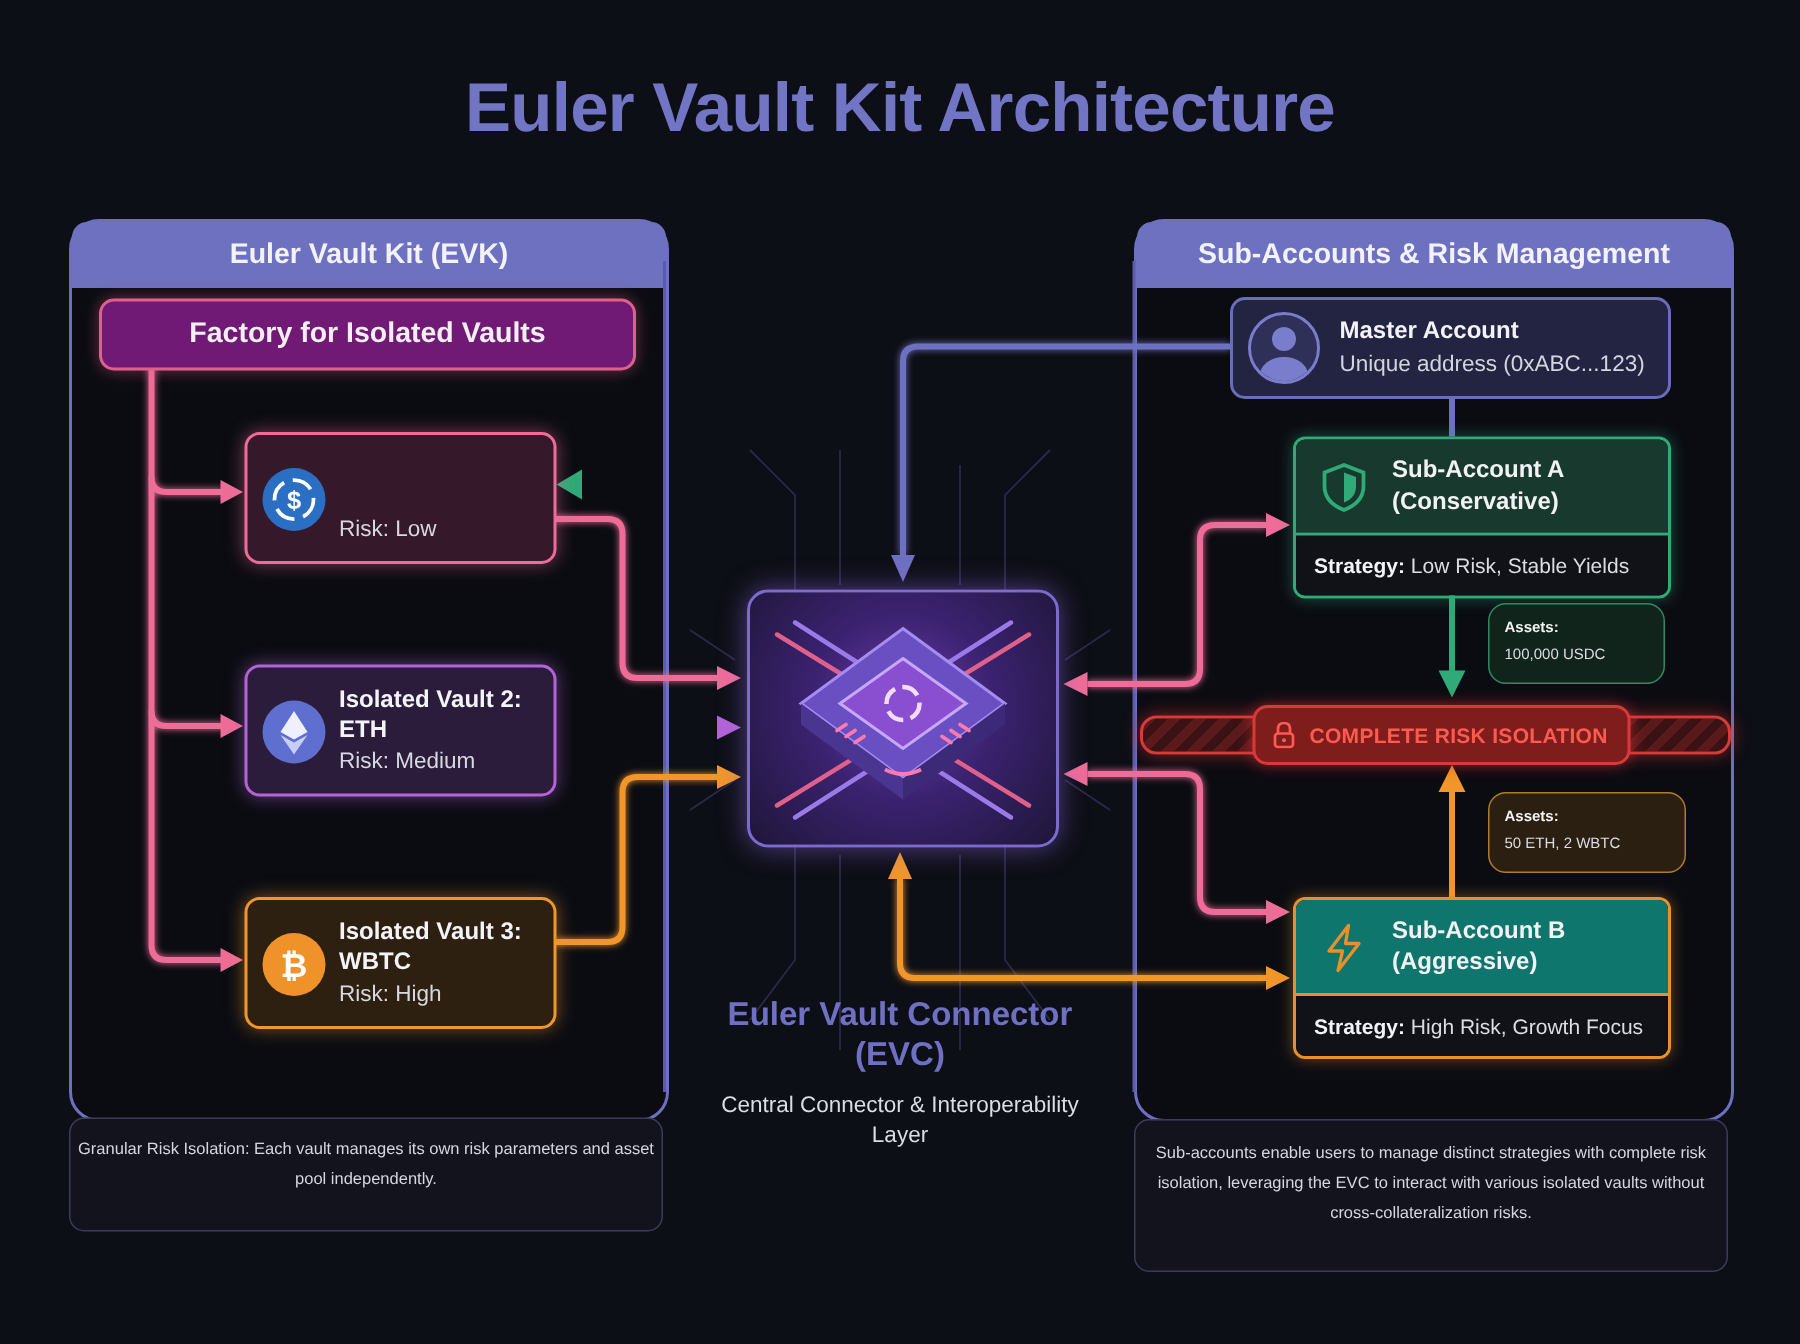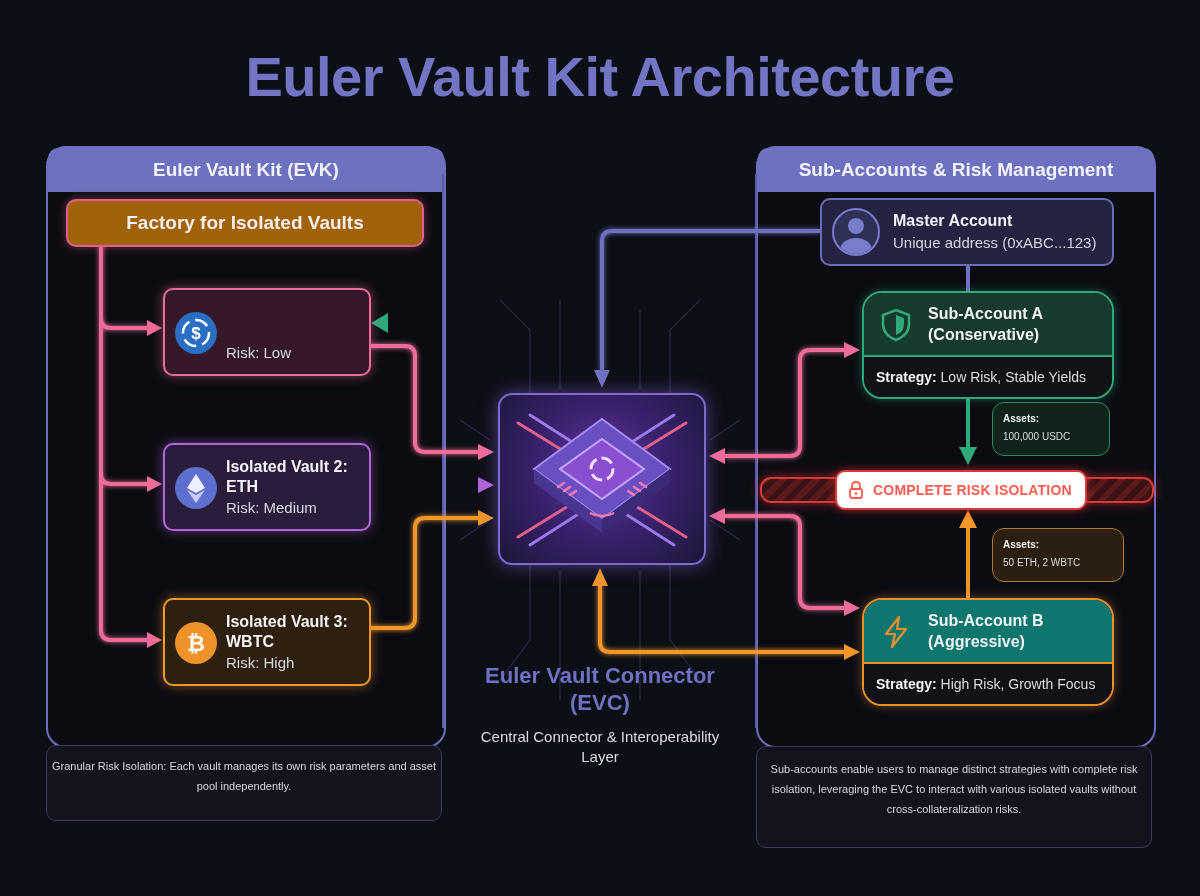--- a/index.html
+++ b/index.html
@@ -1,58 +1,58 @@
 <!DOCTYPE html>
 <html><head>
 <meta charset="utf-8">
 <style>
   html,body{margin:0;padding:0;}
   body{width:1200px;height:896px;background:#0d0f16;position:relative;overflow:hidden;font-family:"Liberation Sans","DejaVu Sans",sans-serif;color:#e8e8f0;}
   .abs{position:absolute;}
-  #title{left:0;top:44px;width:1200px;text-align:center;font-size:56px;font-weight:bold;color:#7274c4;letter-spacing:-0.5px;}
+  #title{left:0;top:44px;width:1200px;text-align:center;font-size:46px;font-weight:bold;color:#7274c4;letter-spacing:-0.5px;}
   .panel{border:2px solid #6e6fbf;border-radius:20px;background:#0b0c12;margin-top:16px;}
   .panel-head{background:#6e70c0;border-radius:10px 10px 0 0;height:44px;line-height:44px;text-align:center;font-size:19px;font-weight:bold;color:#f2f2fa;}
   #left-panel{left:46px;top:130px;width:396px;height:598px;}
   #right-panel{left:756px;top:130px;width:396px;height:598px;}
-  .factory{left:66px;top:199px;width:354px;height:44px;border:2px solid #e0608c;border-radius:10px;background:#a16207;box-shadow:0 0 10px rgba(230,90,140,0.45);text-align:center;line-height:44px;font-size:19px;font-weight:bold;color:#f4eef2;}
+  .factory{left:66px;top:199px;width:354px;height:44px;border:2px solid #e0608c;border-radius:10px;background:#701a75;box-shadow:0 0 10px rgba(230,90,140,0.45);text-align:center;line-height:44px;font-size:19px;font-weight:bold;color:#f4eef2;}
   .vault{width:204px;height:84px;border-radius:10px;border:2px solid;}
   .vault .ic{position:absolute;left:10px;top:22px;width:42px;height:42px;border-radius:50%;}
   .vault .t1{position:absolute;left:61px;top:12px;font-size:16px;font-weight:bold;color:#f4f4f8;line-height:20px;}
   .vault .t3{position:absolute;left:61px;top:54px;font-size:15px;color:#d8d8e0;}
   #vault1{left:163px;top:288px;border-color:#ee6c98;background:#35192a;box-shadow:0 0 12px rgba(238,108,152,0.5);}
   #vault2{left:163px;top:443px;border-color:#b463d8;background:#2c1c3c;box-shadow:0 0 12px rgba(180,99,216,0.5);}
   #vault3{left:163px;top:598px;border-color:#f0962a;background:#2e2010;box-shadow:0 0 12px rgba(240,150,42,0.5);}
   .note{border:1px solid #3b3c58;border-radius:10px;background:#12131c;text-align:center;font-size:11px;line-height:20px;color:#d6d6de;}
   #left-note{left:46px;top:745px;width:396px;height:76px;padding-top:10px;box-sizing:border-box;}
   #right-note{left:756px;top:746px;width:396px;height:102px;padding-top:12px;box-sizing:border-box;}
   #evc-box{left:498px;top:393px;width:204px;height:168px;border:2px solid #7c6ad0;border-radius:14px;background:radial-gradient(circle at 50% 45%,#6a3aa8 0%,#3b2270 45%,#1e1638 100%);box-shadow:0 0 18px rgba(140,100,230,0.55);overflow:hidden;}
   #evc-title{left:480px;top:662px;width:240px;text-align:center;font-size:22px;font-weight:bold;color:#6f70c2;line-height:27px;}
   #evc-sub{left:480px;top:727px;width:240px;text-align:center;font-size:15px;color:#dcdce4;line-height:20px;}
   .master{left:820px;top:198px;width:290px;height:64px;border:2px solid #6b6cba;border-radius:10px;background:#232442;}
   .master .av{position:absolute;left:10px;top:8px;width:44px;height:44px;border-radius:50%;border:2px solid #7a7ccc;overflow:hidden;background:#2e3058;}
   .master .n{position:absolute;left:71px;top:12px;font-size:16px;font-weight:bold;color:#f2f2f8;}
   .master .a{position:absolute;left:71px;top:34px;font-size:15px;color:#d4d4e0;}
-  .sub{width:248px;height:104px;border:2px solid;border-radius:20px;overflow:hidden;}
+  .sub{width:248px;height:104px;border:2px solid;border-radius:8px;overflow:hidden;}
   .sub .top{position:absolute;left:0;top:0;width:100%;height:62px;}
   .sub .bot{position:absolute;left:0;top:62px;width:100%;height:42px;border-top:2px solid;background:#111218;font-size:14px;line-height:40px;padding-left:12px;box-sizing:border-box;color:#dcdce4;}
   .sub .bot b{color:#f2f2f8;}
   .sub .name{position:absolute;left:64px;top:10px;font-size:16px;font-weight:bold;line-height:21px;color:#f2f2f4;}
   .sub .icn{position:absolute;left:14px;top:14px;width:36px;height:36px;}
   #subA{left:862px;top:291px;border-color:#2faa78;box-shadow:0 0 10px rgba(47,170,120,0.45);}
   #subA .top{background:#183a2e;}
   #subA .bot{border-color:#2faa78;}
   #subB{left:862px;top:598px;border-color:#e8902c;box-shadow:0 0 10px rgba(232,144,44,0.45);}
   #subB .top{background:#0f766e;}
   #subB .bot{border-color:#e8902c;}
   .assets{border:1px solid;border-radius:12px;font-size:10px;line-height:18px;padding:7px 0 0 10px;box-sizing:border-box;}
   .assets b{color:#f2f2f4;}
   #assetsA{left:992px;top:402px;width:118px;height:54px;border-color:#2f8a62;background:#10241c;color:#dcdce4;}
   #assetsB{left:992px;top:528px;width:132px;height:54px;border-color:#b07b2c;background:#2a1f10;color:#dcdce4;}
   #iso-bar{left:760px;top:477px;width:390px;height:22px;border:2px solid #d83a3a;border-radius:11px;background:repeating-linear-gradient(135deg,#5a1a1c 0 6px,#3a1214 6px 12px);box-shadow:0 0 12px rgba(220,50,50,0.6);}
-  #iso-badge{left:835px;top:470px;width:248px;height:36px;border:2px solid #d83a3a;border-radius:10px;background:#ffffff;box-shadow:0 0 10px rgba(220,50,50,0.6);}
+  #iso-badge{left:835px;top:470px;width:248px;height:36px;border:2px solid #d83a3a;border-radius:10px;background:#7f1d1d;box-shadow:0 0 10px rgba(220,50,50,0.6);}
   #iso-badge .lbl{position:absolute;left:36px;top:0;line-height:36px;font-size:14px;font-weight:bold;color:#ff5a50;letter-spacing:0.2px;}
   #iso-badge .lock{position:absolute;left:10px;top:9px;width:18px;height:18px;}
   svg.wires{position:absolute;left:0;top:0;width:1200px;height:896px;pointer-events:none;}
 </style>
 </head>
 <body>
 
 <div id="title" class="abs">Euler Vault Kit Architecture</div>
 
 <div id="left-panel" class="abs panel">

